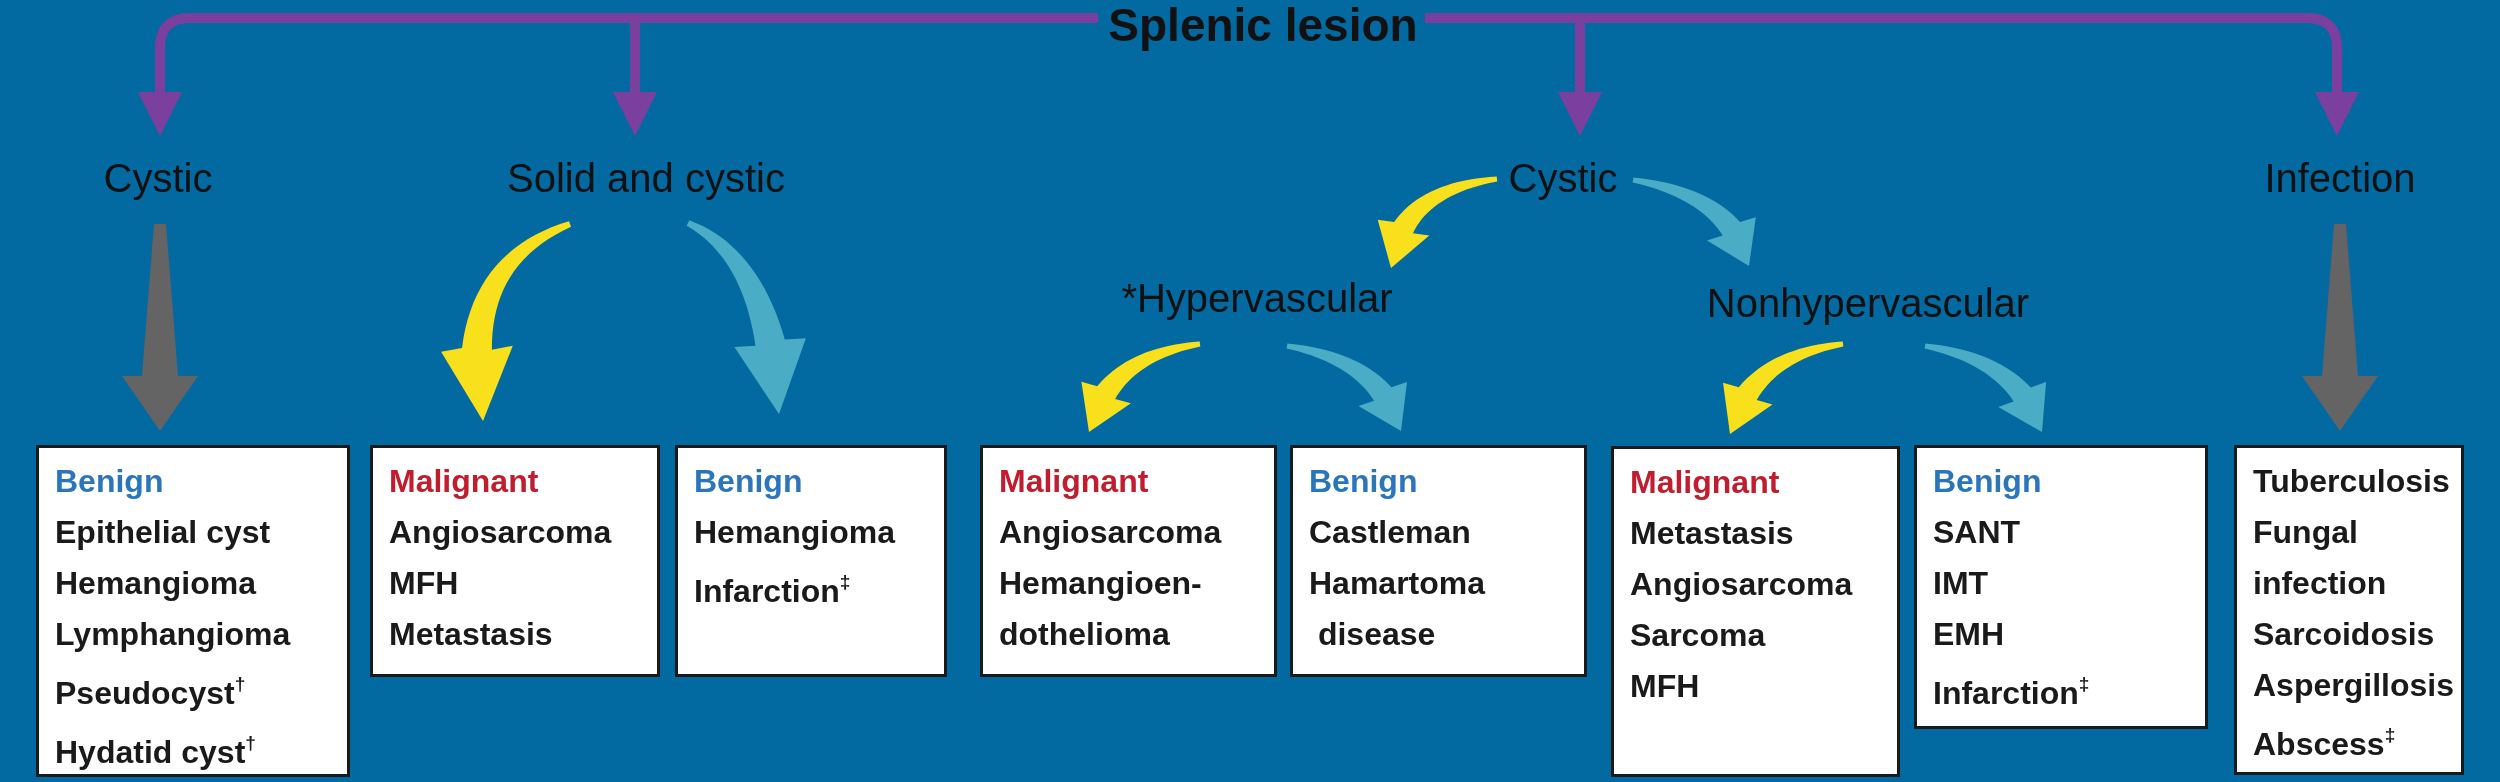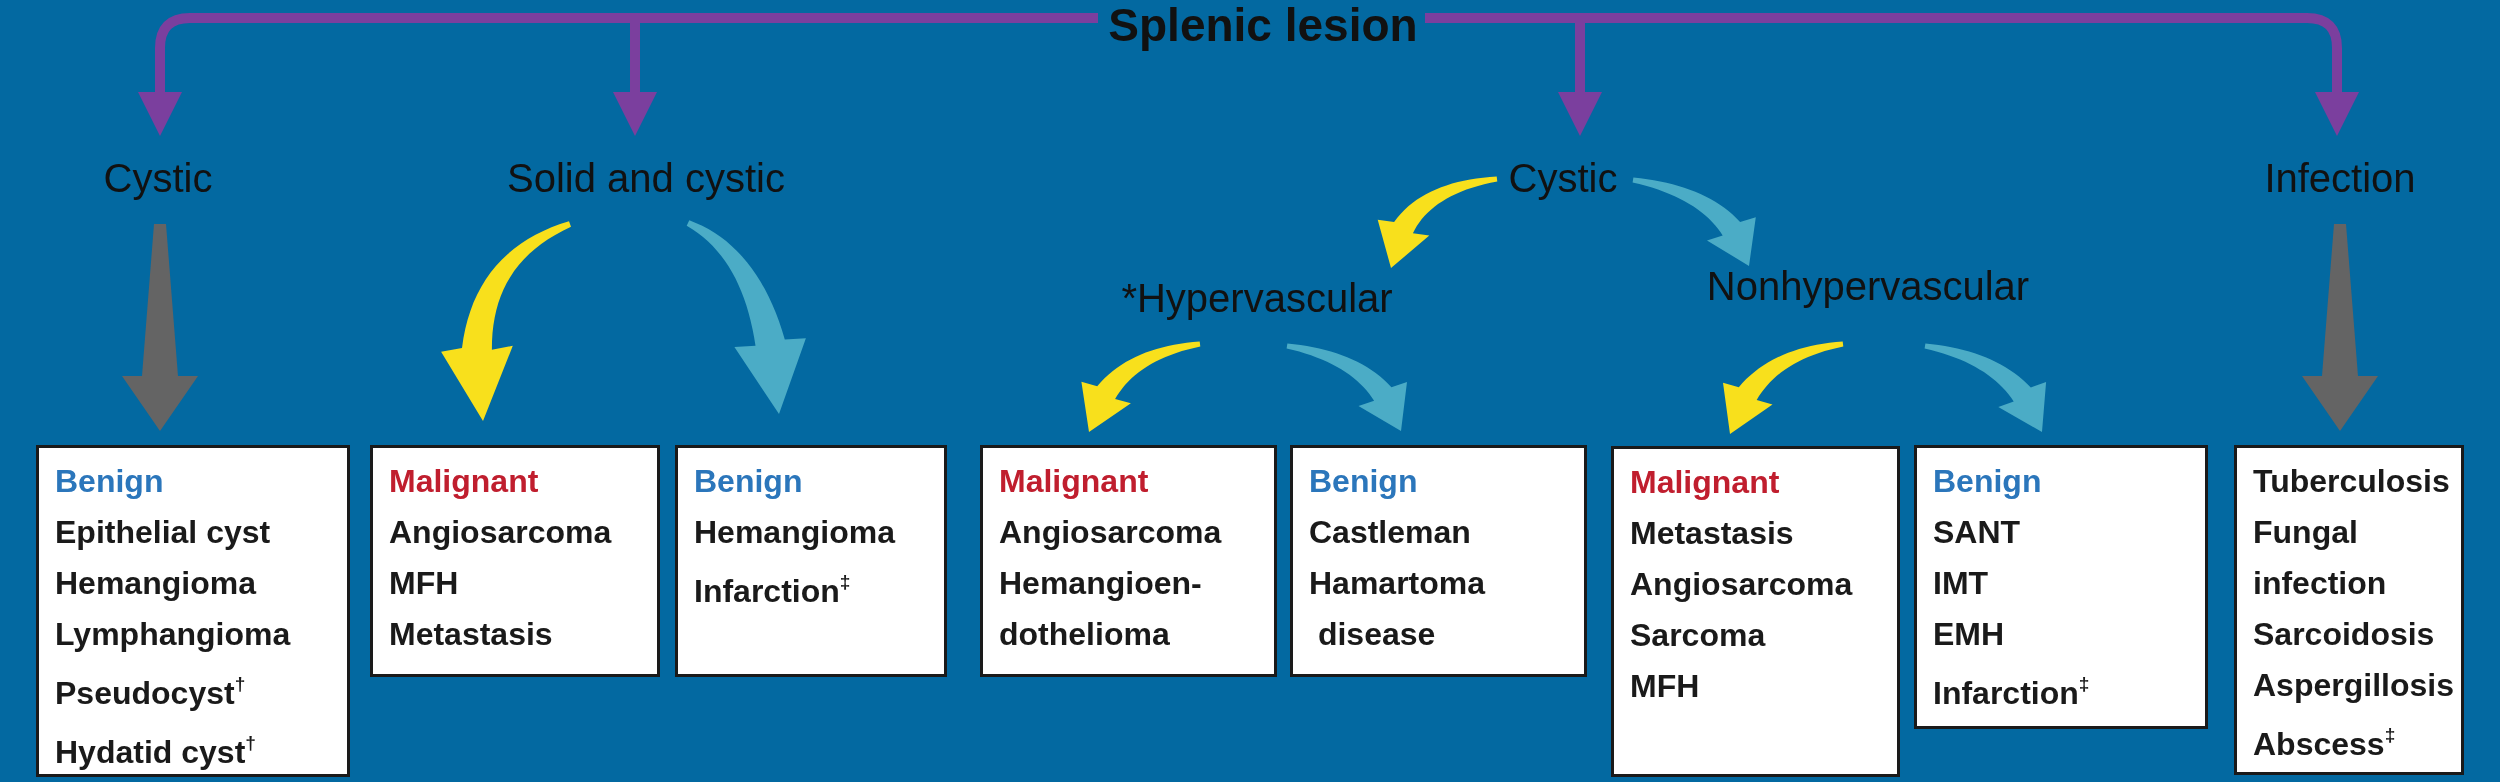--- a/index.html
+++ b/index.html
@@ -59,21 +59,21 @@
       <path d="M 1924.6 348.5 L 1931.0 350.0 L 1937.3 351.7 L 1943.3 353.4 L 1949.1 355.4 L 1954.7 357.4 L 1960.1 359.6 L 1965.3 361.8 L 1970.2 364.2 L 1975.0 366.8 L 1979.5 369.4 L 1983.9 372.1 L 1988.0 375.0 L 1991.9 378.0 L 1995.7 381.0 L 1999.2 384.2 L 2002.5 387.4 L 2005.6 390.8 L 2008.5 394.2 L 2011.2 397.7 L 2013.7 401.4 L 1998.3 407.0 L 2042.0 432.0 L 2046.1 381.9 L 2030.8 387.5 L 2027.0 383.7 L 2023.0 380.0 L 2018.9 376.6 L 2014.6 373.3 L 2010.1 370.2 L 2005.5 367.3 L 2000.7 364.5 L 1995.8 362.0 L 1990.8 359.6 L 1985.6 357.3 L 1980.2 355.2 L 1974.7 353.3 L 1969.1 351.6 L 1963.3 350.0 L 1957.3 348.5 L 1951.3 347.2 L 1945.0 346.1 L 1938.6 345.1 L 1932.1 344.2 L 1925.4 343.5 Z" fill="#4BACC6"></path>
     </svg>
 
   <div class="page-title" style="left:1263px;">Splenic lesion</div>
 
   <div class="branch-label" style="left:158px;top:156px;">Cystic</div>
   <div class="branch-label" style="left:646px;top:156px;">Solid and cystic</div>
   <div class="branch-label" style="left:1563px;top:156px;">Cystic</div>
   <div class="branch-label" style="left:2340px;top:156px;">Infection</div>
   <div class="branch-label" style="left:1257px;top:276px;">*Hypervascular</div>
-  <div class="branch-label" style="left:1868px;top:264px;">Nonhypervascular</div>
+  <div class="branch-label" style="left:1868px;top:281px;">Nonhypervascular</div>
 
   <div id="boxes">
       <div class="dx-box" style="left: 6px; top: 445px; width: 314px; height: 332px;">
         <div class="hdr" style="color: rgb(43, 118, 187);">Benign</div>
         <div class="item">Epithelial cyst</div>
         <div class="item">Hemangioma</div>
         <div class="item">Lymphangioma</div>
         <div class="item">Pseudocyst<sup>†</sup></div>
         <div class="item">Hydatid cyst<sup>†</sup></div>
       </div>

